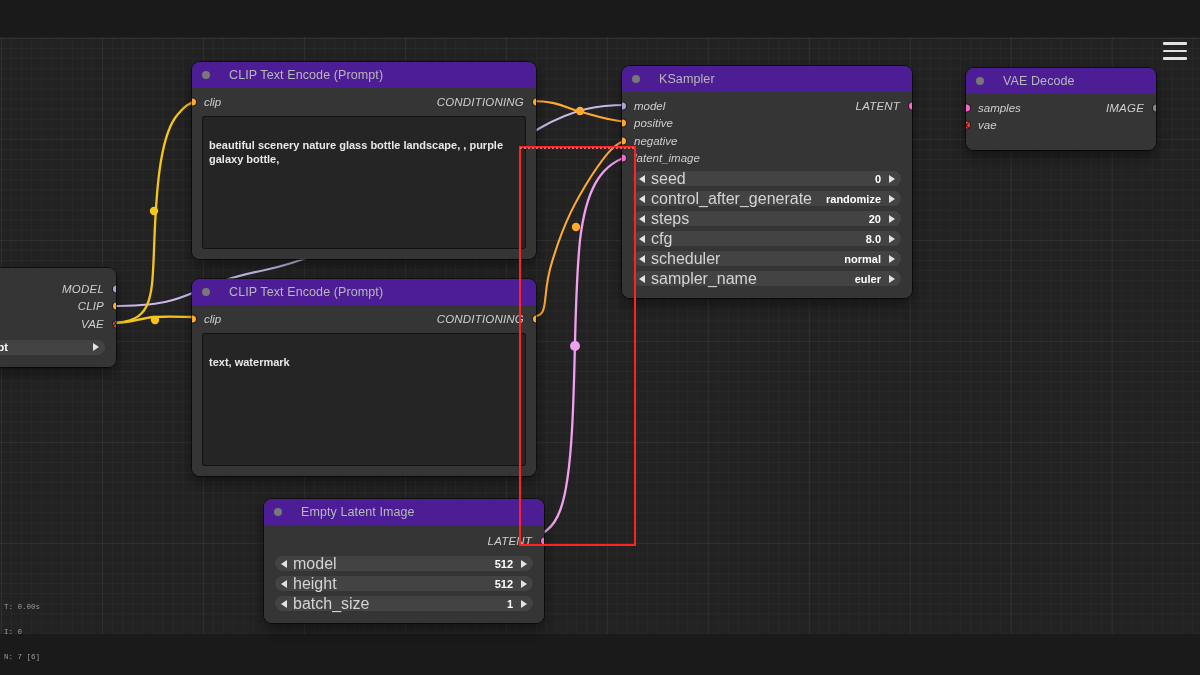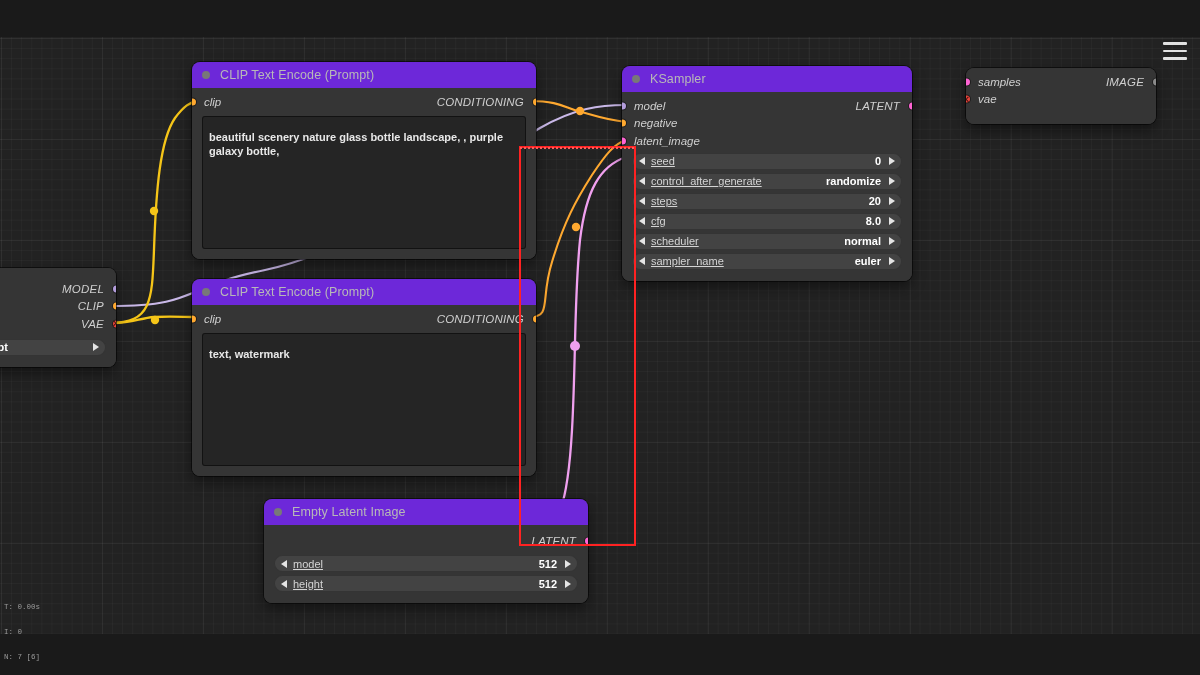--- a/index.html
+++ b/index.html
@@ -42,21 +42,22 @@
     box-shadow: 0 0 0 1px rgba(0,0,0,0.55), 0 6px 14px rgba(0,0,0,0.45);
     overflow: hidden;
   }
   .node-title {
     height: 26px;
     display: flex; align-items: center;
     padding: 0 10px;
     color: #b8b8b8;
     font-size: 12.5px;
     letter-spacing: .1px;
-    background: #6d28d9;
+    background: #4c1d95;
+    gap: 9px;
   }
   .title-dot {
     width: 8px; height: 8px; border-radius: 50%;
     background: #787878; margin-right: 10px; flex: none;
   }
   .node-body {
     background: #353535;
     padding: 5px 0 8px 0;
     position: relative;
   }
@@ -96,63 +97,62 @@
   }
   .dot.err-x::before { transform: translate(-50%,-50%) rotate(45deg); }
   .dot.err-x::after  { transform: translate(-50%,-50%) rotate(-45deg); }
 
   
   .textarea-w {
     margin: 5px 10px 2px 10px;
     background: #252525;
     border-radius: 3px;
     box-shadow: inset 0 0 0 1px rgba(0,0,0,.5);
-    padding: 14px 7px;
+    padding: 22px 7px;
     color: #e8e8e8;
     font-size: 11px;
     font-weight: 600;
     line-height: 14px;
     overflow: hidden;
   }
 
   
   .widget {
     position: relative;
     margin: 3px 10px;
     height: 17px;
     background: #434343;
     border-radius: 9px;
     display: flex; align-items: center;
     box-shadow: inset 0 0 0 1px rgba(0,0,0,.22);
   }
   .widget .wlabel {
-    font-size: 11px; color: #d4d4d4;
+    font-size: 16px; color: #d4d4d4;
     margin-left: 19px;
-    text-decoration: underline;
   }
   .widget .wvalue {
     font-size: 11px; color: #ffffff; font-weight: 700;
     margin-left: auto; margin-right: 21px;
   }
   .arrow {
     position: absolute; top: 50%; width: 0; height: 0;
     transform: translateY(-50%);
   }
   .arrow.left  { left: 7px;  border-top: 4.5px solid transparent; border-bottom: 4.5px solid transparent; border-right: 6px solid #e4e4e4; }
   .arrow.right { right: 7px; border-top: 4.5px solid transparent; border-bottom: 4.5px solid transparent; border-left: 6px solid #e4e4e4; }
 
   
   .widget.wide-combo .wvalue { margin-left: 8px; margin-right: 24px; }
 
   
   #node-clip-pos   { left: 192px; top: 62px;  width: 344px; }
   #node-clip-neg   { left: 192px; top: 279px; width: 344px; }
   #node-ksampler   { left: 622px; top: 66px;  width: 290px; }
   #node-vae-decode { left: 966px; top: 68px;  width: 190px; }
-  #node-latent     { left: 264px; top: 499px; width: 324px; }
+  #node-latent     { left: 264px; top: 499px; width: 280px; }
   #node-loader     { left: -96px; top: 268px; width: 212px; }
 
   
   #sel-rect {
     position: absolute;
     left: 519px; top: 146px;
     width: 117px; height: 400px;
     border: 2.5px solid #ff2222;
     box-sizing: border-box;
     pointer-events: none;
@@ -273,20 +273,24 @@
     </div>
     <div class="node-body">
       <div class="slot-row">
         <span class="dot in d-model"></span>
         <span class="slot-label">model</span>
         <span class="slot-label out">LATENT</span>
         <span class="dot out d-latent"></span>
       </div>
       <div class="slot-row">
         <span class="dot in d-cond"></span>
+        <span class="slot-label">positive</span>
+      </div>
+      <div class="slot-row">
+        <span class="dot in d-cond"></span>
         <span class="slot-label">negative</span>
       </div>
       <div class="slot-row">
         <span class="dot in d-latent"></span>
         <span class="slot-label">latent_image</span>
       </div>
 
       <div class="widget">
         <span class="arrow left"></span>
         <span class="wlabel">seed</span>
@@ -320,20 +324,24 @@
       <div class="widget">
         <span class="arrow left"></span>
         <span class="wlabel">sampler_name</span>
         <span class="wvalue">euler</span>
         <span class="arrow right"></span>
       </div>
     </div>
   </div>
 
   <div class="node" id="node-vae-decode">
+    <div class="node-title">
+      <span class="title-dot"></span>
+      <span>VAE Decode</span>
+    </div>
     <div class="node-body" style="padding-bottom:16px;">
       <div class="slot-row">
         <span class="dot in d-latent"></span>
         <span class="slot-label">samples</span>
         <span class="slot-label out">IMAGE</span>
         <span class="dot out d-image"></span>
       </div>
       <div class="slot-row">
         <span class="dot in d-vaeerr err-x"></span>
         <span class="slot-label">vae</span>
@@ -354,20 +362,26 @@
       <div class="widget">
         <span class="arrow left"></span>
         <span class="wlabel">model</span>
         <span class="wvalue">512</span>
         <span class="arrow right"></span>
       </div>
       <div class="widget">
         <span class="arrow left"></span>
         <span class="wlabel">height</span>
         <span class="wvalue">512</span>
+        <span class="arrow right"></span>
+      </div>
+      <div class="widget">
+        <span class="arrow left"></span>
+        <span class="wlabel">batch_size</span>
+        <span class="wvalue">1</span>
         <span class="arrow right"></span>
       </div>
     </div>
   </div>
 
   <div id="sel-rect"></div>
 
   <div id="menu-btn">
     <i></i>
     <i></i>

